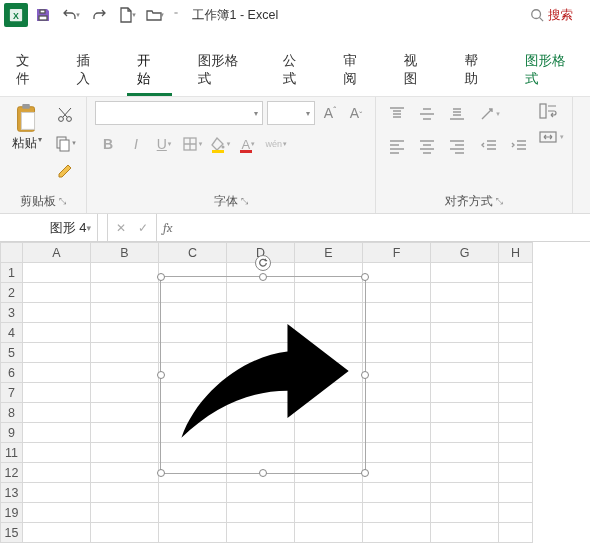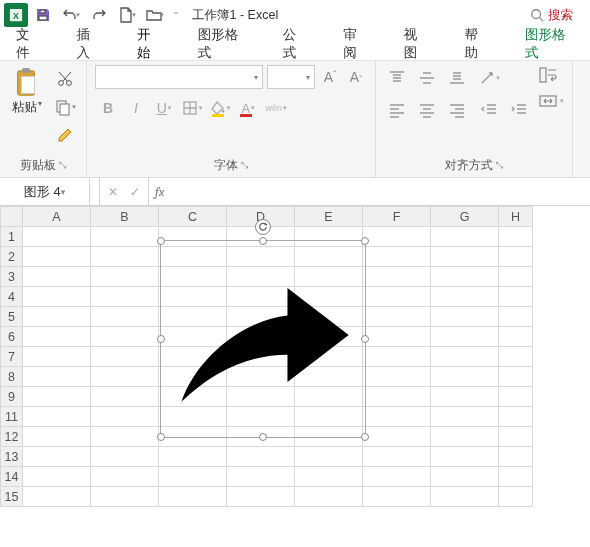--- a/index.html
+++ b/index.html
@@ -11,21 +11,21 @@
   .titlebar .app-icon svg { width: 14px; height: 14px; }
   .tb-btn { width: 26px; height: 26px; display:flex; align-items:center; justify-content:center; color:#555; }
   .tb-btn svg { width:16px; height:16px; stroke:#555; fill:none; stroke-width:1.3; }
   .ellipsis { color:#888; font-size:12px; padding:0 4px;}
   .doc-title { font-size: 12.5px; color:#333; padding-left:8px; }
   .titlebar-right { margin-left:auto; display:flex; align-items:center; gap:6px; padding-right:6px;}
   .search-box { display:flex; align-items:center; border:1px solid transparent; border-radius:4px; height:26px; padding:0 6px; color:#b91c1c; font-size:12.5px; gap:4px;}
   .search-box svg { width:14px; height:14px; stroke:#888; fill:none; stroke-width:1.5;}
 
   
-  .menubar { height: 30px; display:flex; align-items:center; gap:16px; padding:0 6px; background:#fff;}
+  .menubar { height: 30px; display:flex; align-items:flex-end; gap:16px; padding:0 6px; background:#fff;margin-top:36px;}
   .menu-item { font-size: 13.5px; color:#333; padding:5px 10px; border-bottom:3px solid transparent; }
   .menu-item.active { border-bottom:3px solid #107c41; font-weight:500; color:#111;}
   .menu-item.contextual { color:#107c41; }
 
   
   .ribbon { height: 118px; background:#f5f5f5; display:flex; border-top:1px solid #e4e4e4; border-bottom:1px solid #dcdcdc;}
   .group { display:flex; flex-direction:column; padding:4px 8px 2px 8px; border-right:1px solid #e0e0e0;}
   .group-body { flex:1; display:flex; align-items:flex-start; gap:6px; }
   .group-label { height:20px; display:flex; align-items:center; justify-content:center; font-size:12px; color:#555; gap:3px;}
   .group-label .launcher { font-size:9px; color:#777;}
@@ -58,21 +58,21 @@
   
   .align-col { display:flex; flex-direction:column; gap:6px;}
   .align-row { display:flex; gap:4px;}
   .ab { width:26px; height:26px; display:flex; align-items:center; justify-content:center;}
   .ab svg { width:18px; height:18px; stroke:#999; fill:none; stroke-width:1.4;}
   .wrap-btn { display:flex; align-items:center; gap:2px; color:#888;}
   .wrap-btn svg { width:20px; height:20px; stroke:#888; fill:none; stroke-width:1.2;}
 
   
   .fx-row { height:28px; display:flex; align-items:stretch; border-bottom:1px solid #d4d4d4; background:#fff;}
-  .name-box { width:90px; border-right:1px solid #d4d4d4; display:flex; align-items:center; justify-content:center; padding:0 6px; font-size:13px; color:#333;}
+  .name-box { width:98px; border-right:1px solid #d4d4d4; display:flex; align-items:center; justify-content:flex-end; padding:0 6px; font-size:13px; color:#333;}
   .name-box .caret { font-size:9px; color:#888;}
   .fx-btns { display:flex; align-items:center; border-right:1px solid #d4d4d4; padding:0 2px;}
   .fx-btns .fxb { width:22px; height:28px; display:flex; align-items:center; justify-content:center; color:#aaa; font-size:12px;}
   .fx-label { font-style:italic; font-family: "Cambria", serif; font-size:13px; color:#777; padding:0 6px; display:flex; align-items:center;}
   .formula-input { flex:1; border:none; font-size:13px; padding:0 6px; outline:none;}
 
   
   .grid-area { position:relative; height: 340px; overflow:hidden; }
   table.sheet { border-collapse:collapse; table-layout:fixed; font-size:12.5px; color:#333;}
   table.sheet th, table.sheet td { border:1px solid #d8d8d8; background:#fff;}
@@ -501,21 +501,21 @@
           <td></td>
           <td></td>
           <td></td>
           <td></td>
           <td></td>
           <td></td>
           <td></td>
           <td></td>
         </tr>
         <tr>
-          <th class="rowh">14</th>
+          <th class="rowh">19</th>
           <td></td>
           <td></td>
           <td></td>
           <td></td>
           <td></td>
           <td></td>
           <td></td>
           <td></td>
         </tr>
         <tr>

